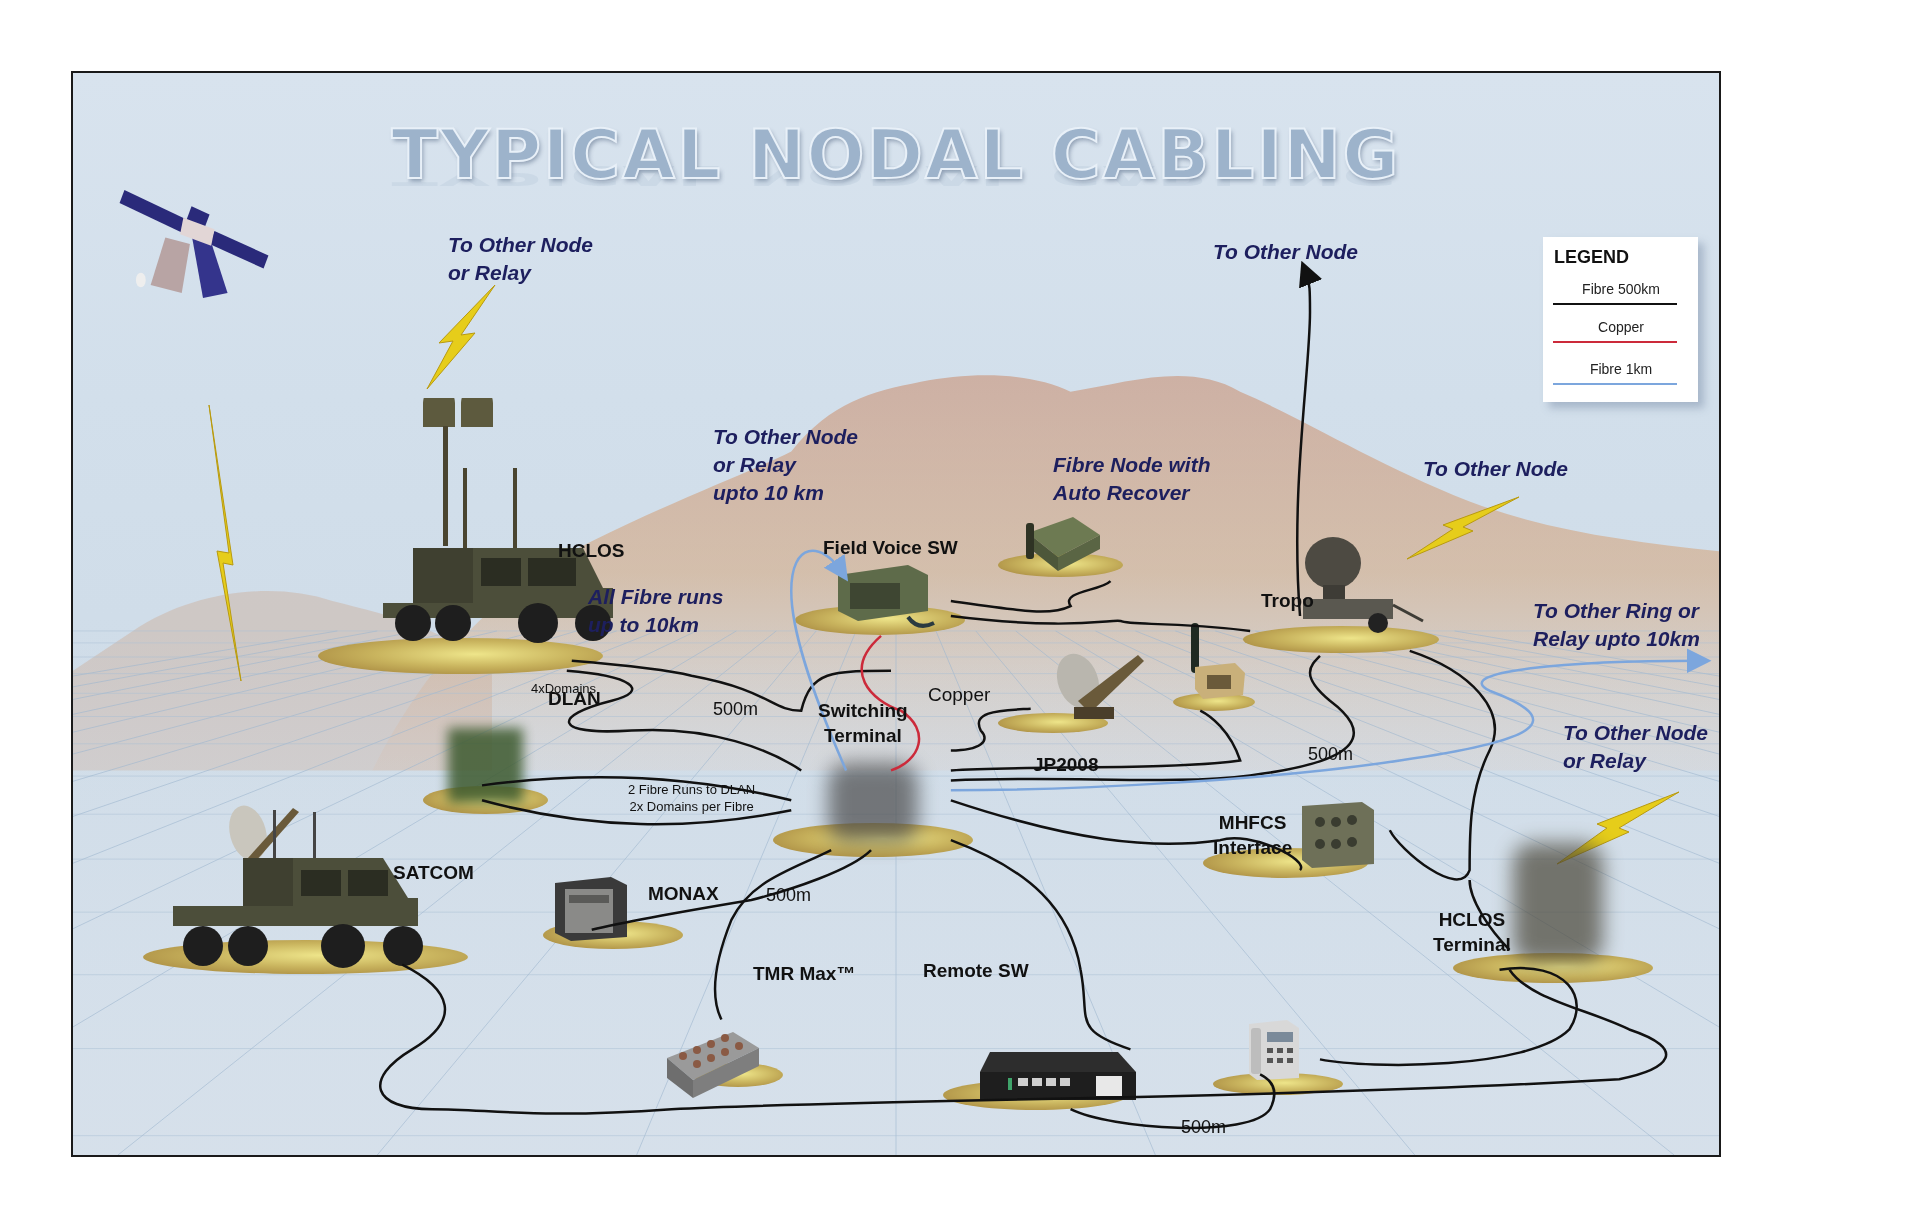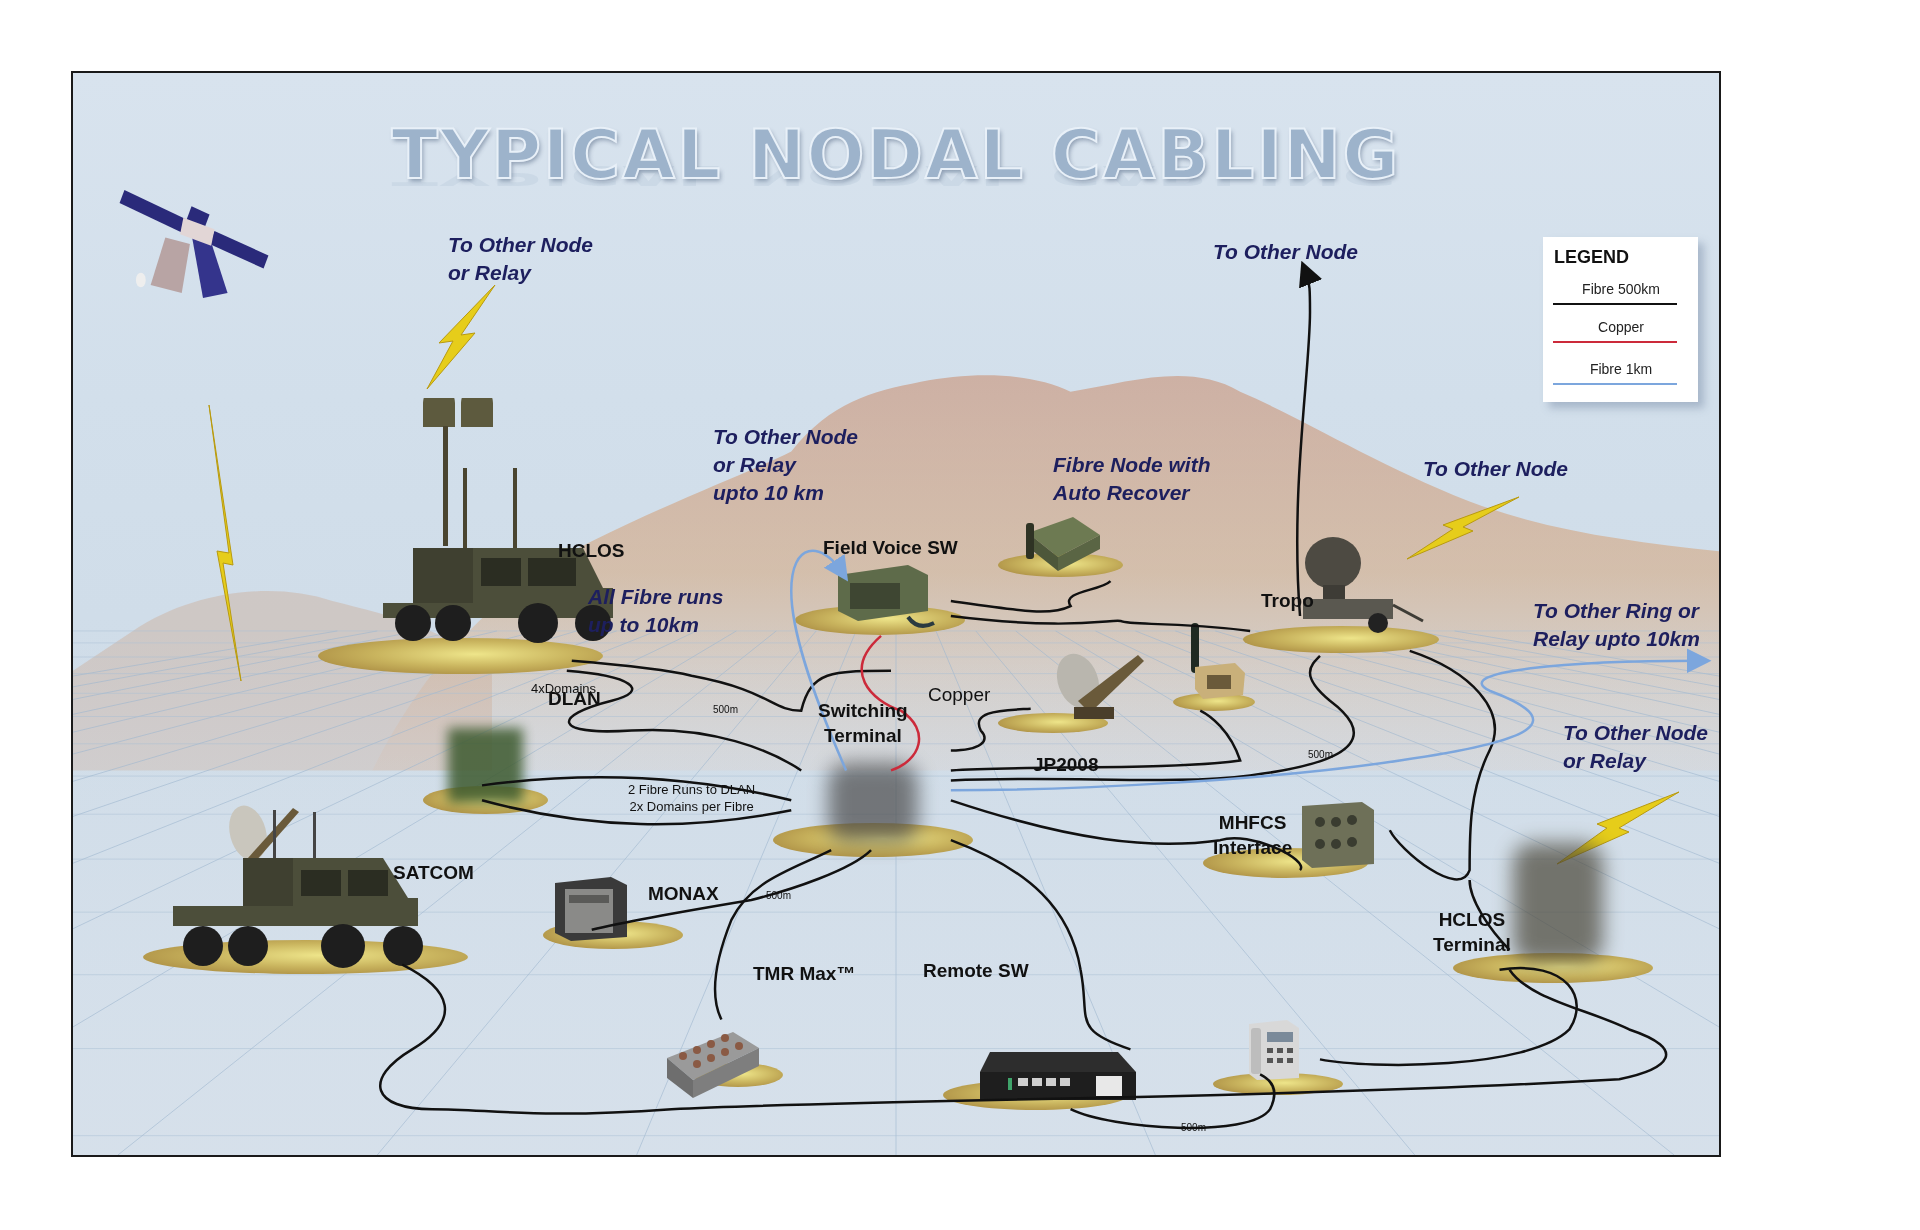--- a/index.html
+++ b/index.html
@@ -8,21 +8,21 @@
     background: linear-gradient(180deg, #d8e3ee 0%, #d2dfeb 30%, #cfdce8 60%, #d4e0ec 100%); overflow: hidden; }
   #mountain { position: absolute; left: 0; top: 0; width: 100%; height: 100%; }
   #grid { position: absolute; left: 0; top: 0; width: 100%; height: 100%; }
   #wires { position: absolute; left: 0; top: 0; width: 100%; height: 100%; }
   .title { position: absolute; left: 0; width: 100%; top: 42px; text-align: center; font-family: "DejaVu Sans", sans-serif; font-weight: bold;
     font-size: 68px; letter-spacing: 2px; color: #9db3cb; -webkit-text-stroke: 2px #e8f0f8; text-shadow: 2px 3px 4px rgba(60,80,110,0.45); }
   .title-reflect { position: absolute; left: 0; width: 100%; top: 118px; text-align: center; font-family: "DejaVu Sans", sans-serif; font-weight: bold;
     font-size: 68px; letter-spacing: 2px; color: #b8c9da; opacity: 0.35; transform: scaleY(-0.4); transform-origin: top; }
   .note { position: absolute; color: #1d1f5e; font-style: italic; font-weight: bold; font-size: 21px; text-align: left; line-height: 28px; white-space: nowrap; }
   .label { position: absolute; color: #111; font-weight: bold; font-size: 19px; line-height: 25px; text-align: center; white-space: nowrap; }
-  .small { position: absolute; color: #111; font-size: 10px; line-height: 19px; text-align: center; white-space: nowrap; }
+  .small { position: absolute; color: #111; font-size: 18px; line-height: 19px; text-align: center; white-space: nowrap; }
   .legend { position: absolute; left: 1470px; top: 164px; width: 155px; height: 165px; background: #fff; box-shadow: 6px 6px 8px rgba(90,110,140,0.35); }
   .legend .lg-title { position: absolute; left: 11px; top: 10px; font-weight: bold; font-size: 18px; color: #111; }
   .legend .lg-item { position: absolute; left: 10px; width: 124px; text-align: right; font-size: 14px; color: #222; }
   .legend .lg-item span { display: inline-block; width: 124px; text-align: center; padding-left: 12px; box-sizing: border-box; }
   .legend .lg-line { position: absolute; left: 10px; width: 124px; height: 2px; }
   .pad { position: absolute; border-radius: 50%; background: radial-gradient(ellipse at 55% 45%, #eee58a 0%, #c9b45e 45%, #9c7a36 100%); }
   .dev { position: absolute; }
   .bolt { position: absolute; }
 </style>
 </head>

